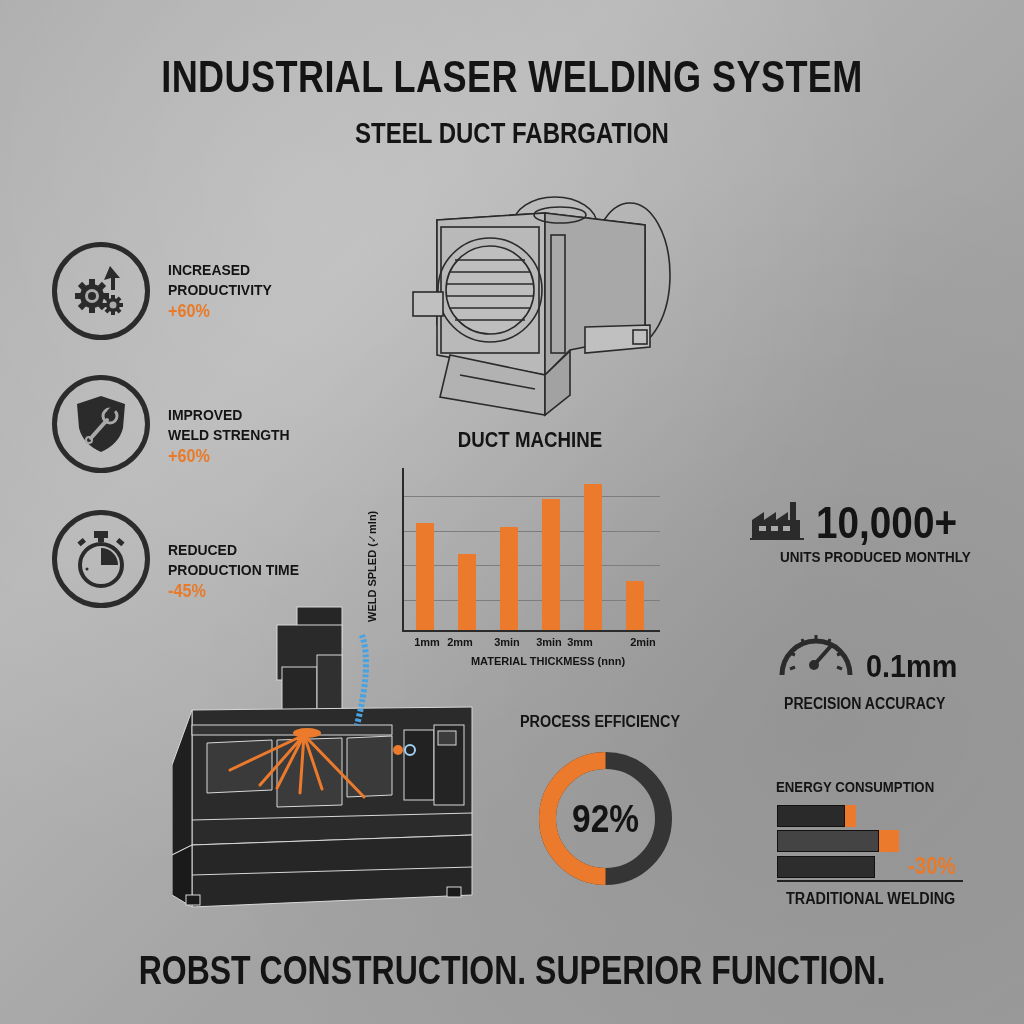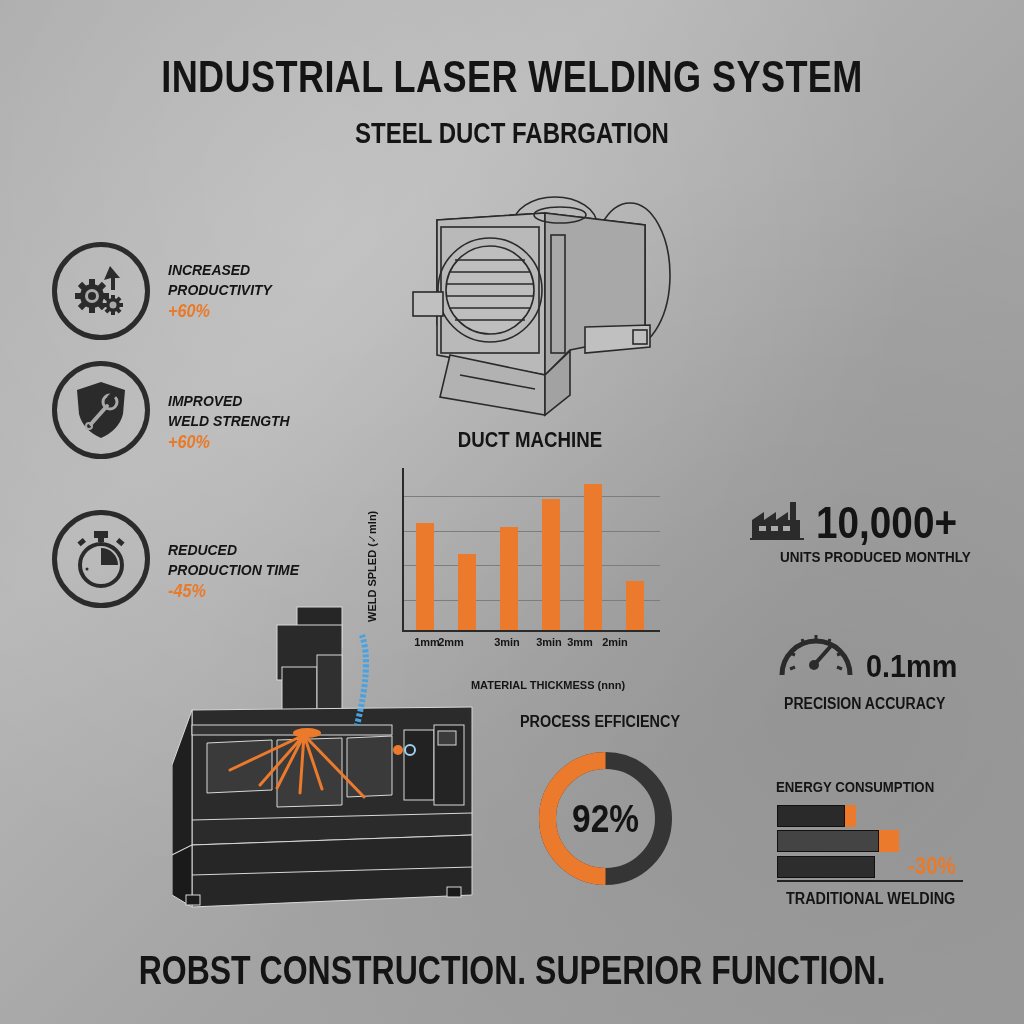--- a/index.html
+++ b/index.html
@@ -19,21 +19,21 @@
     left: 0; width: 1024px; top: 52px; text-align: center;
     font-weight: bold; font-size: 44px; letter-spacing: 0.5px;
     transform: scaleX(0.82); transform-origin: center;
   }
   .subtitle {
     left: 0; width: 1024px; top: 116px; text-align: center;
     font-weight: bold; font-size: 30px;
     transform: scaleX(0.8); transform-origin: center;
   }
 
-  .feature { left: 52px; width: 300px; height: 100px; font-style: italic; }
+  .feature { left: 52px; width: 300px; height: 100px; }
   .feature .ring {
     position: absolute; left: 0; top: 0; width: 98px; height: 98px;
     border: 5px solid #2b2b2b; border-radius: 50%;
     display: flex; align-items: center; justify-content: center;
   }
   .feature .text {
     position: absolute; left: 116px; top: 18px;
     font-weight: bold; font-size: 15.5px; line-height: 20px;
     transform: scaleX(0.9); transform-origin: left top; white-space: nowrap;
   }
@@ -55,21 +55,21 @@
     border-left: 2px solid #2a2a2a; border-bottom: 2px solid #2a2a2a;
   }
   .chart .grid { position: absolute; left: 0; right: 0; height: 1px; background: #7d7d7d; }
   .chart .bar { position: absolute; bottom: 0; width: 18px; background: #ec7a2c; }
   .chart .xtick {
     position: absolute; top: 174px; width: 40px; text-align: center;
     font-weight: bold; font-size: 11px;
   }
   .chart .xlabel {
     position: absolute; left: 60px; top: 193px; width: 240px; text-align: center;
-    font-weight: bold; font-size: 11px; margin-top: 24px;
+    font-weight: bold; font-size: 11px;
   }
 
   .stat-big {
     left: 816px; top: 498px; font-weight: bold; font-size: 44px;
     transform: scaleX(0.88); transform-origin: left top;
   }
   .stat-sub {
     left: 780px; top: 548px; font-weight: bold; font-size: 15px;
     transform: scaleX(0.9); transform-origin: left top; white-space: nowrap;
   }
@@ -143,21 +143,21 @@
       <circle cx="47" cy="49" r="3.5" fill="#a9a9a9"></circle>
     </svg>
   </div>
   <div class="text">
     <div>INCREASED</div>
     <div>PRODUCTIVITY</div>
     <div class="val">+60%</div>
   </div>
 </div>
 
-<div class="abs feature" style="top:361px">
+<div class="abs feature" style="top:375px">
   <div class="ring">
     <svg width="60" height="64" viewBox="0 0 60 64">
       <path d="M30 4 L54 12 L52 36 Q48 52 30 60 Q12 52 8 36 L6 12 Z" fill="#2b2b2b"></path>
       <g stroke="#a9a9a9" stroke-width="4" fill="none" stroke-linecap="round">
         <line x1="20" y1="46" x2="36" y2="28"></line>
       </g>
       <circle cx="39" cy="24" r="7" fill="none" stroke="#a9a9a9" stroke-width="3"></circle>
       <circle cx="18" cy="48" r="3" fill="none" stroke="#a9a9a9" stroke-width="2"></circle>
       <rect x="38" y="14" width="6" height="8" fill="#2b2b2b" transform="rotate(45 41 18)"></rect>
     </svg>
@@ -226,25 +226,25 @@
     <div class="grid" style="bottom:98px"></div>
     <div class="grid" style="bottom:133px"></div>
     <div class="bar" style="left:12px;height:107px"></div>
     <div class="bar" style="left:54px;height:76px"></div>
     <div class="bar" style="left:96px;height:103px"></div>
     <div class="bar" style="left:138px;height:131px"></div>
     <div class="bar" style="left:180px;height:146px"></div>
     <div class="bar" style="left:222px;height:49px"></div>
   </div>
   <div class="xtick" style="left:39px">1mm</div>
-  <div class="xtick" style="left:63px">2mm</div>
+  <div class="xtick" style="left:72px">2mm</div>
   <div class="xtick" style="left:119px">3min</div>
   <div class="xtick" style="left:161px">3min</div>
   <div class="xtick" style="left:192px">3mm</div>
-  <div class="xtick" style="left:227px">2min</div>
+  <div class="xtick" style="left:255px">2min</div>
   <div class="xlabel">MATERIAL THICKMESS (nnn)</div>
 </div>
 
 <div class="abs" style="left:172px;top:595px;width:310px;height:325px">
   <svg width="310" height="325" viewBox="0 0 310 325">
     <g stroke="#d8d8d8" stroke-width="1">
       <rect x="125" y="12" width="45" height="40" fill="#262626"></rect>
       <rect x="105" y="30" width="65" height="55" fill="#2a2a2a"></rect>
       <rect x="110" y="72" width="35" height="55" fill="#262626"></rect>
       <rect x="145" y="60" width="25" height="80" fill="#303030"></rect>

